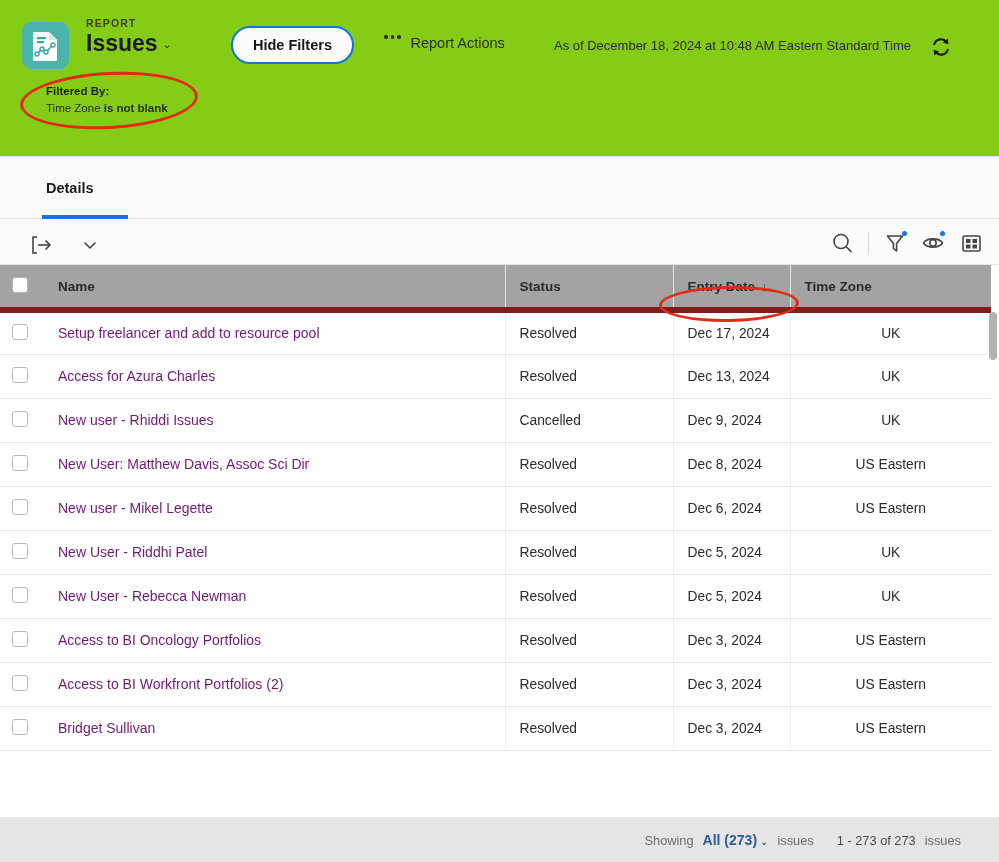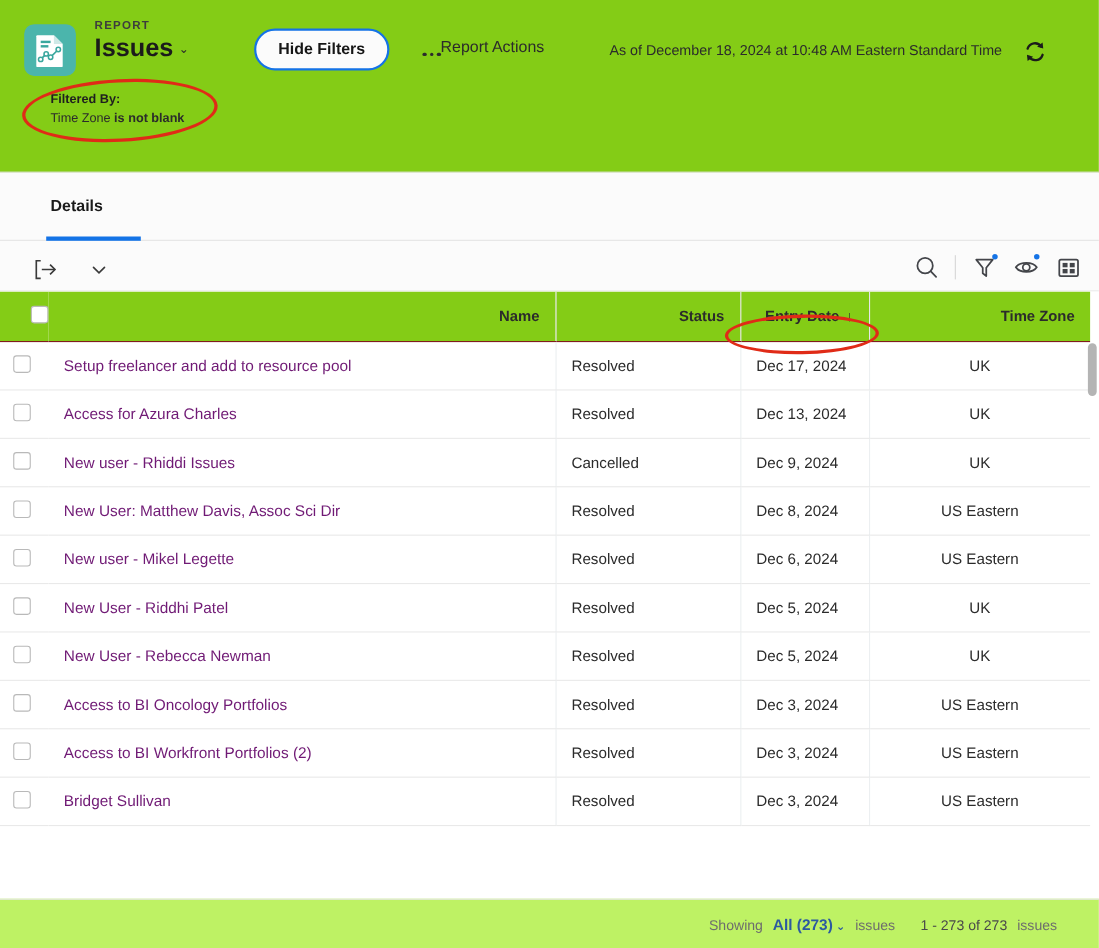--- a/index.html
+++ b/index.html
@@ -46,21 +46,21 @@
     border: 2px solid #1473e6; border-radius: 19px;
     background: #fbfbfb; color: #161616;
     font-size: 14.5px; font-weight: 700;
     display: flex; align-items: center; justify-content: center;
     cursor: pointer;
     font-family: "Liberation Sans", sans-serif;
   }
 
   .report-actions {
     position: absolute; left: 384px; top: 35px;
-    display: flex; align-items: flex-end; cursor: pointer;
+    display: flex; align-items: flex-start; gap: 10px; cursor: pointer;
   }
   .dots { display: flex; gap: 3px; align-items: center; }
   .dots i { width: 3.5px; height: 3.5px; border-radius: 50%; background: #2c2c2c; display:block; }
   .report-actions-label { font-size: 14.5px; color: #2b2b2b; }
 
   .asof {
     position: absolute; left: 554px; top: 38px;
     font-size: 13px; color: #2b2b2b; white-space: nowrap;
   }
   .refresh-btn {
@@ -104,24 +104,24 @@
   
   .table-wrap { position: relative; height: 540px; background: #fff; overflow: hidden; }
   table { border-collapse: collapse; width: 991px; table-layout: fixed; }
   col.c-check { width: 44px; }
   col.c-name  { width: 461px; }
   col.c-status{ width: 168px; }
   col.c-date  { width: 117px; }
   col.c-tz    { width: 201px; }
 
   thead th {
-    height: 45px; background: #84cc16;
+    height: 45px; background: #a3a3a3;
     font-size: 13.5px; font-weight: 700; color: #2b2b2b;
-    text-align: right; padding: 0 14px;
-    border-bottom: 1px solid #7f1d1d;
+    text-align: left; padding: 0 14px;
+    border-bottom: 6px solid #7f1d1d;
     border-right: 1px solid #e6e6e6;
     white-space: nowrap;
   }
   thead th.check-col { padding: 0 0 0 12px; border-right: none; }
   thead th.last { border-right: none; }
   .sort-arrow { font-size: 13px; margin-left: 6px; color: #2b2b2b; }
 
   tbody td {
     height: 44px; font-size: 13.8px; color: #2b2b2b;
     padding: 0 14px; border-bottom: 1px solid #e9e9e9;
@@ -143,21 +143,21 @@
     background: transparent;
   }
   .vthumb {
     position: absolute; top: 0; left: 0; width: 8px; height: 48px;
     border-radius: 4px; background: #b4b4b4; cursor: pointer;
   }
 
   
   .footer {
     position: absolute; left: 0; bottom: 0; width: 999px; height: 45px;
-    background: #bef264; border-top: 1px solid #e6e6e6;
+    background: #e5e5e5; border-top: 1px solid #e6e6e6;
     display: flex; align-items: center; justify-content: flex-end;
     gap: 9px; padding-right: 38px;
   }
   .f-muted { font-size: 12.8px; color: #6d6d6d; }
   .f-all { font-size: 14px; font-weight: 700; color: #2c5aa0; cursor: pointer; }
   .f-caret { font-size: 10px; color: #2c5aa0; margin-left: 3px; }
   .f-range { font-size: 12.8px; color: #4a4a4a; margin-left: 14px; }
 
   
   .ann {

